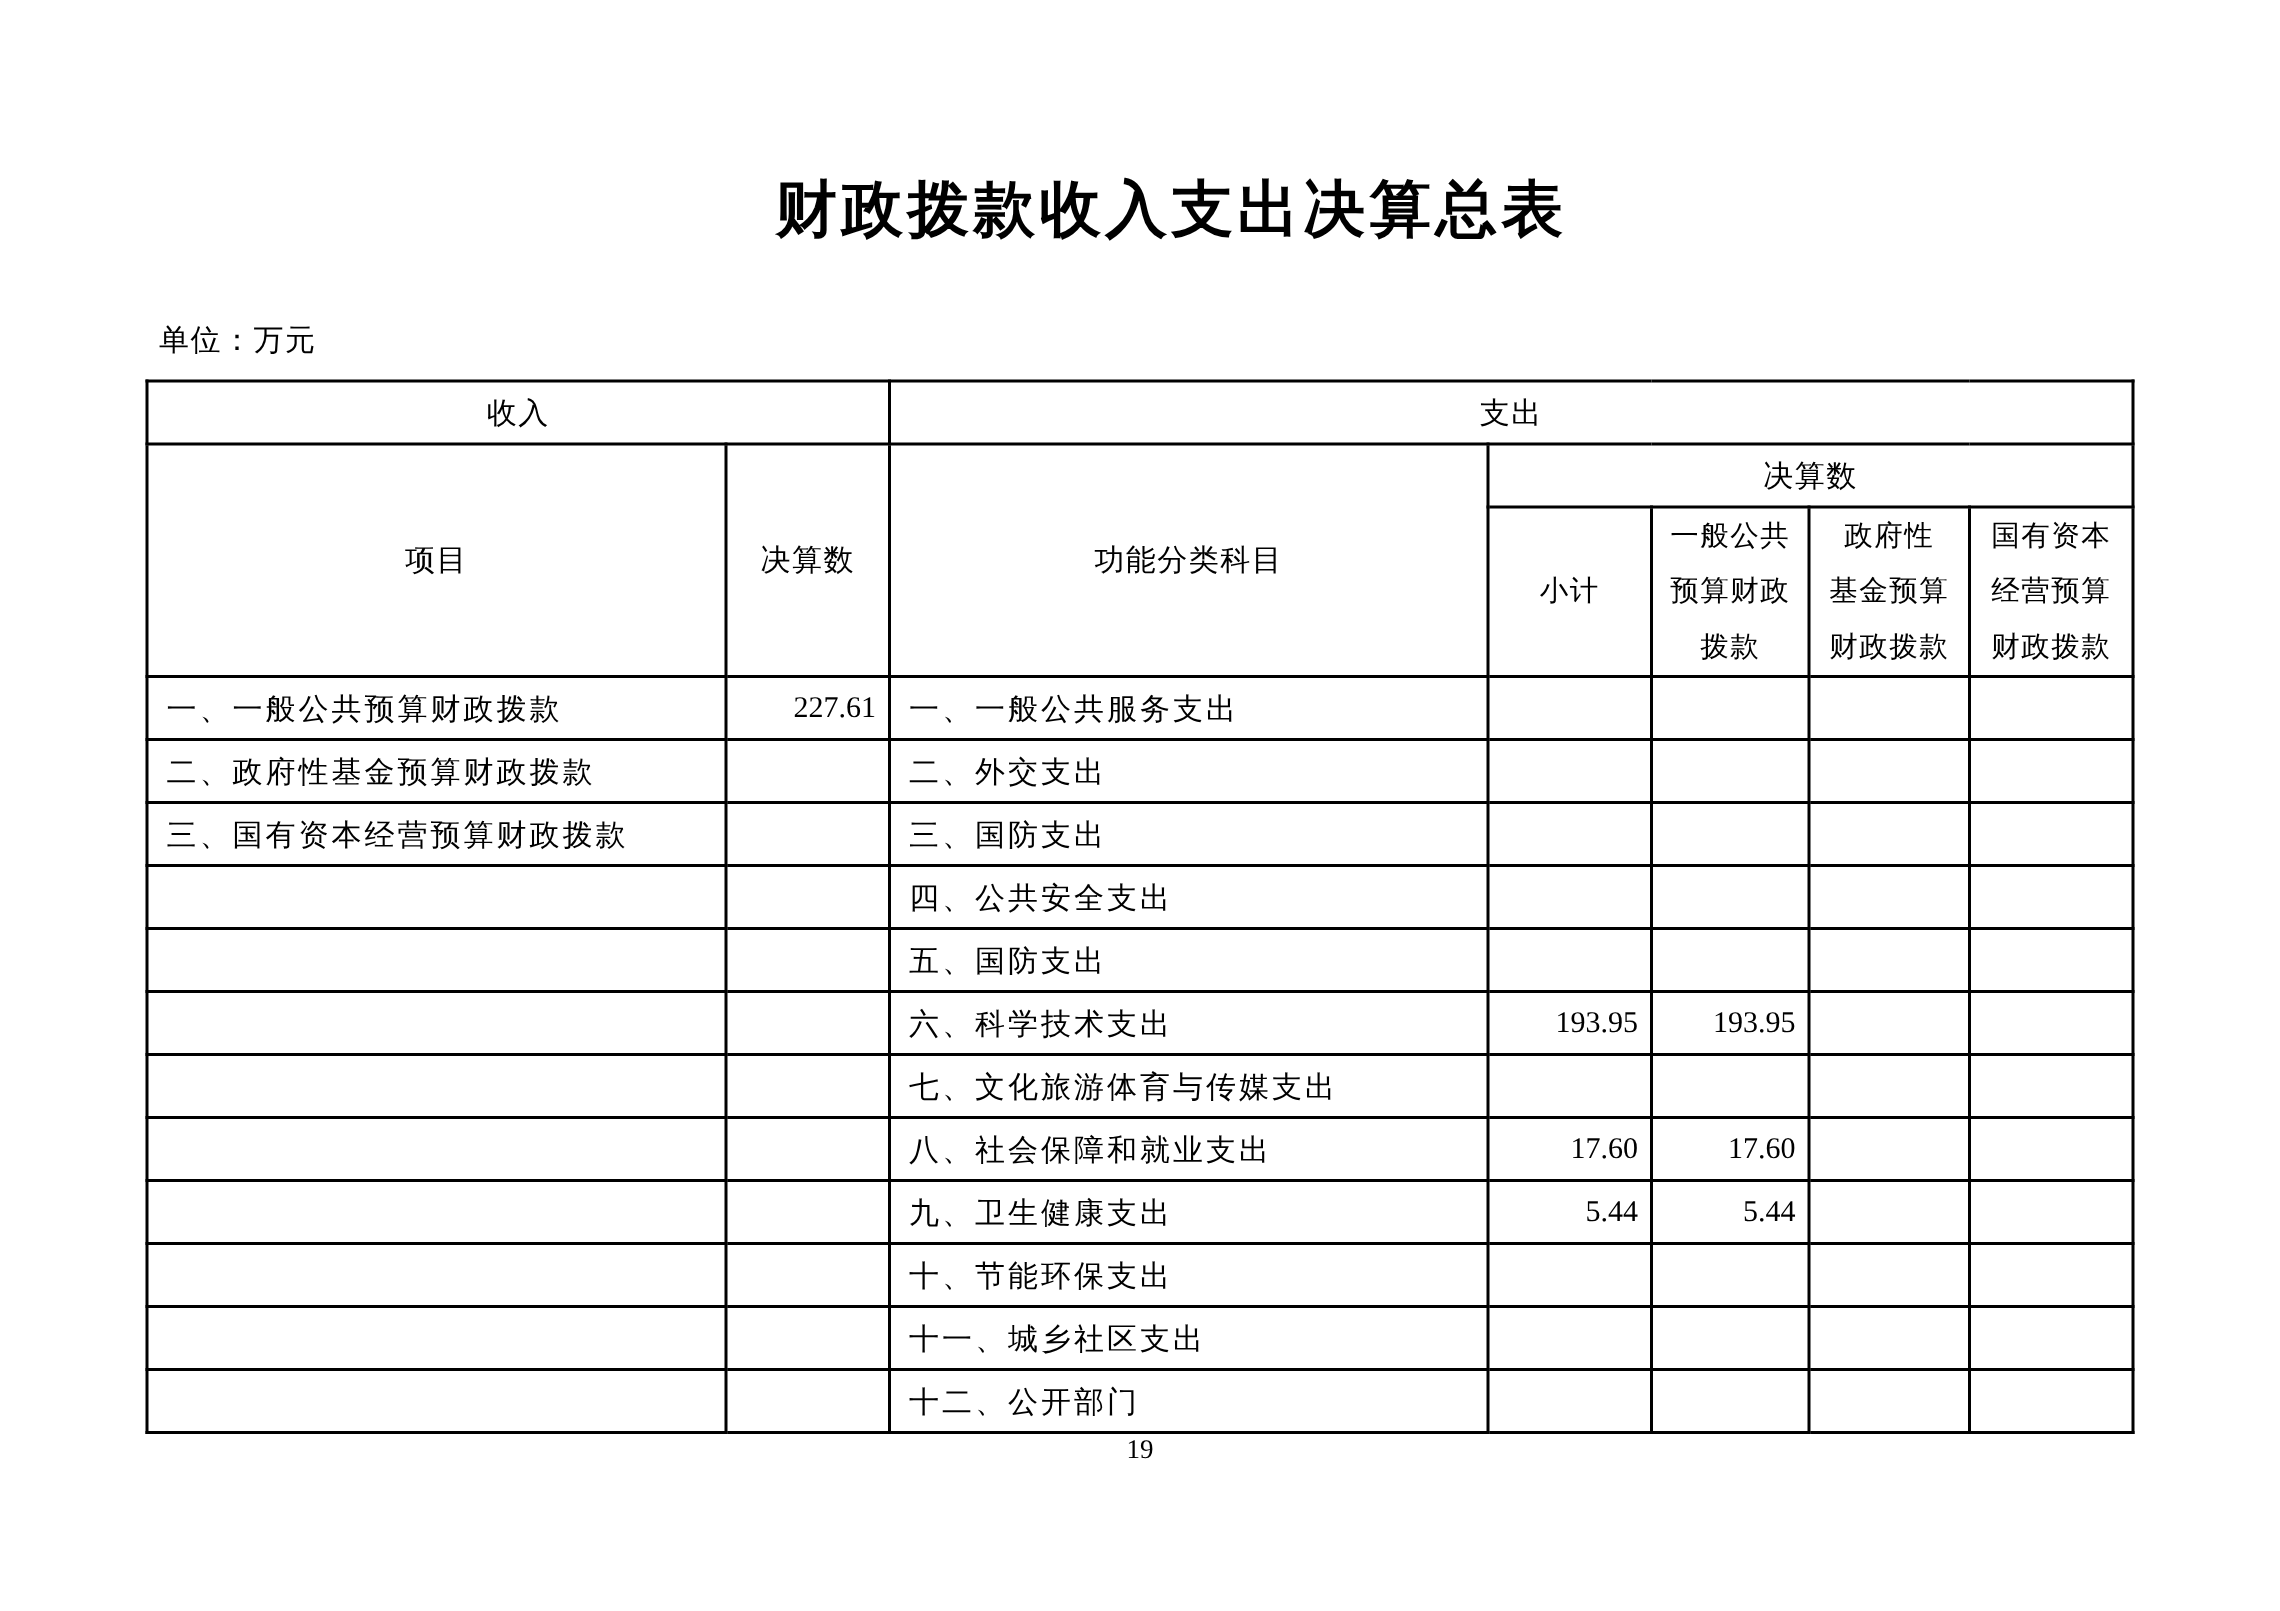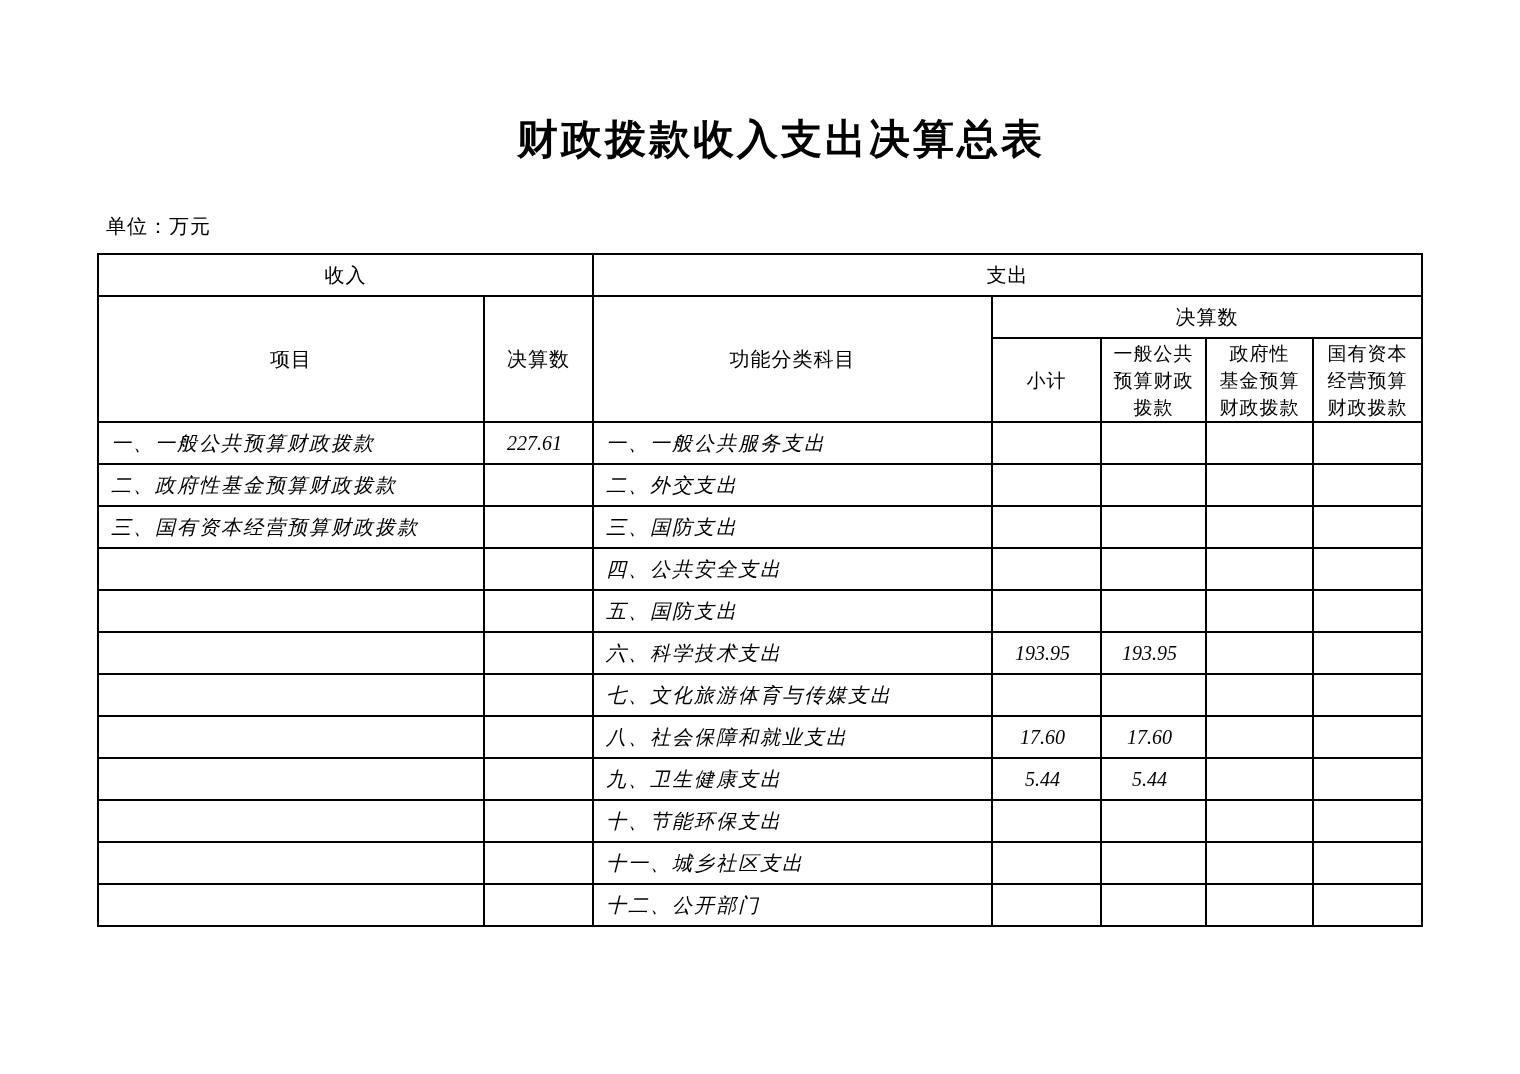--- a/index.html
+++ b/index.html
@@ -67,33 +67,33 @@
     font-family: "Liberation Sans", sans-serif;
     font-weight: 500;
     font-size: 20px;
     text-align: center;
     letter-spacing: 1px;
     margin-left: 12px;
   }
   tr.hrow-1 { height: 42px; }
   tr.hrow-2 { height: 42px; }
   tr.hrow-3 { height: 84px; }
-  tr.hrow-3 th { font-size: 19px; line-height: 27px; }
+  tr.hrow-3 th { font-size: 19px; line-height: 37px; }
   th.pre { white-space: pre-line; }
-  tbody tr { height: 42px; font-style: italic; }
+  tbody tr { height: 42px; }
   td.c-item {
     font-size: 20px;
     text-align: left;
     padding-left: 12px;
     letter-spacing: 2px;
     white-space: nowrap;
   }
   td.c-num {
     font-size: 20px;
-    text-align: center;
+    text-align: right;
     padding-right: 8px;
   }
   .page-number {
     position: absolute;
     top: 956px;
     left: 0;
     width: 100%;
     text-align: center;
     font-size: 18px;
   }
@@ -249,14 +249,15 @@
         <td class="c-num"></td>
         <td class="c-item">十二、公开部门</td>
         <td class="c-num"></td>
         <td class="c-num"></td>
         <td class="c-num"></td>
         <td class="c-num"></td>
       </tr>
     </tbody>
   </table>
 
+  <div class="page-number">19</div>
 
 </div>
 
 </body></html>

